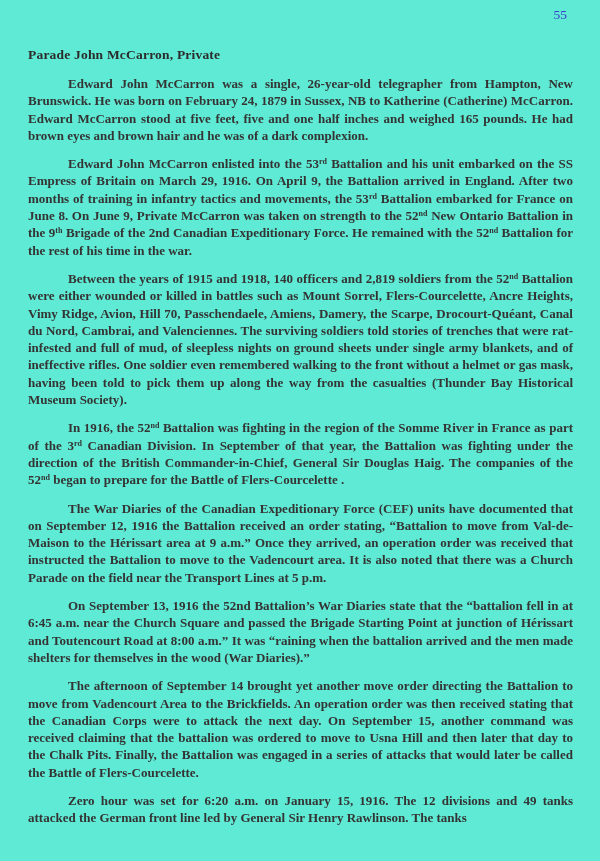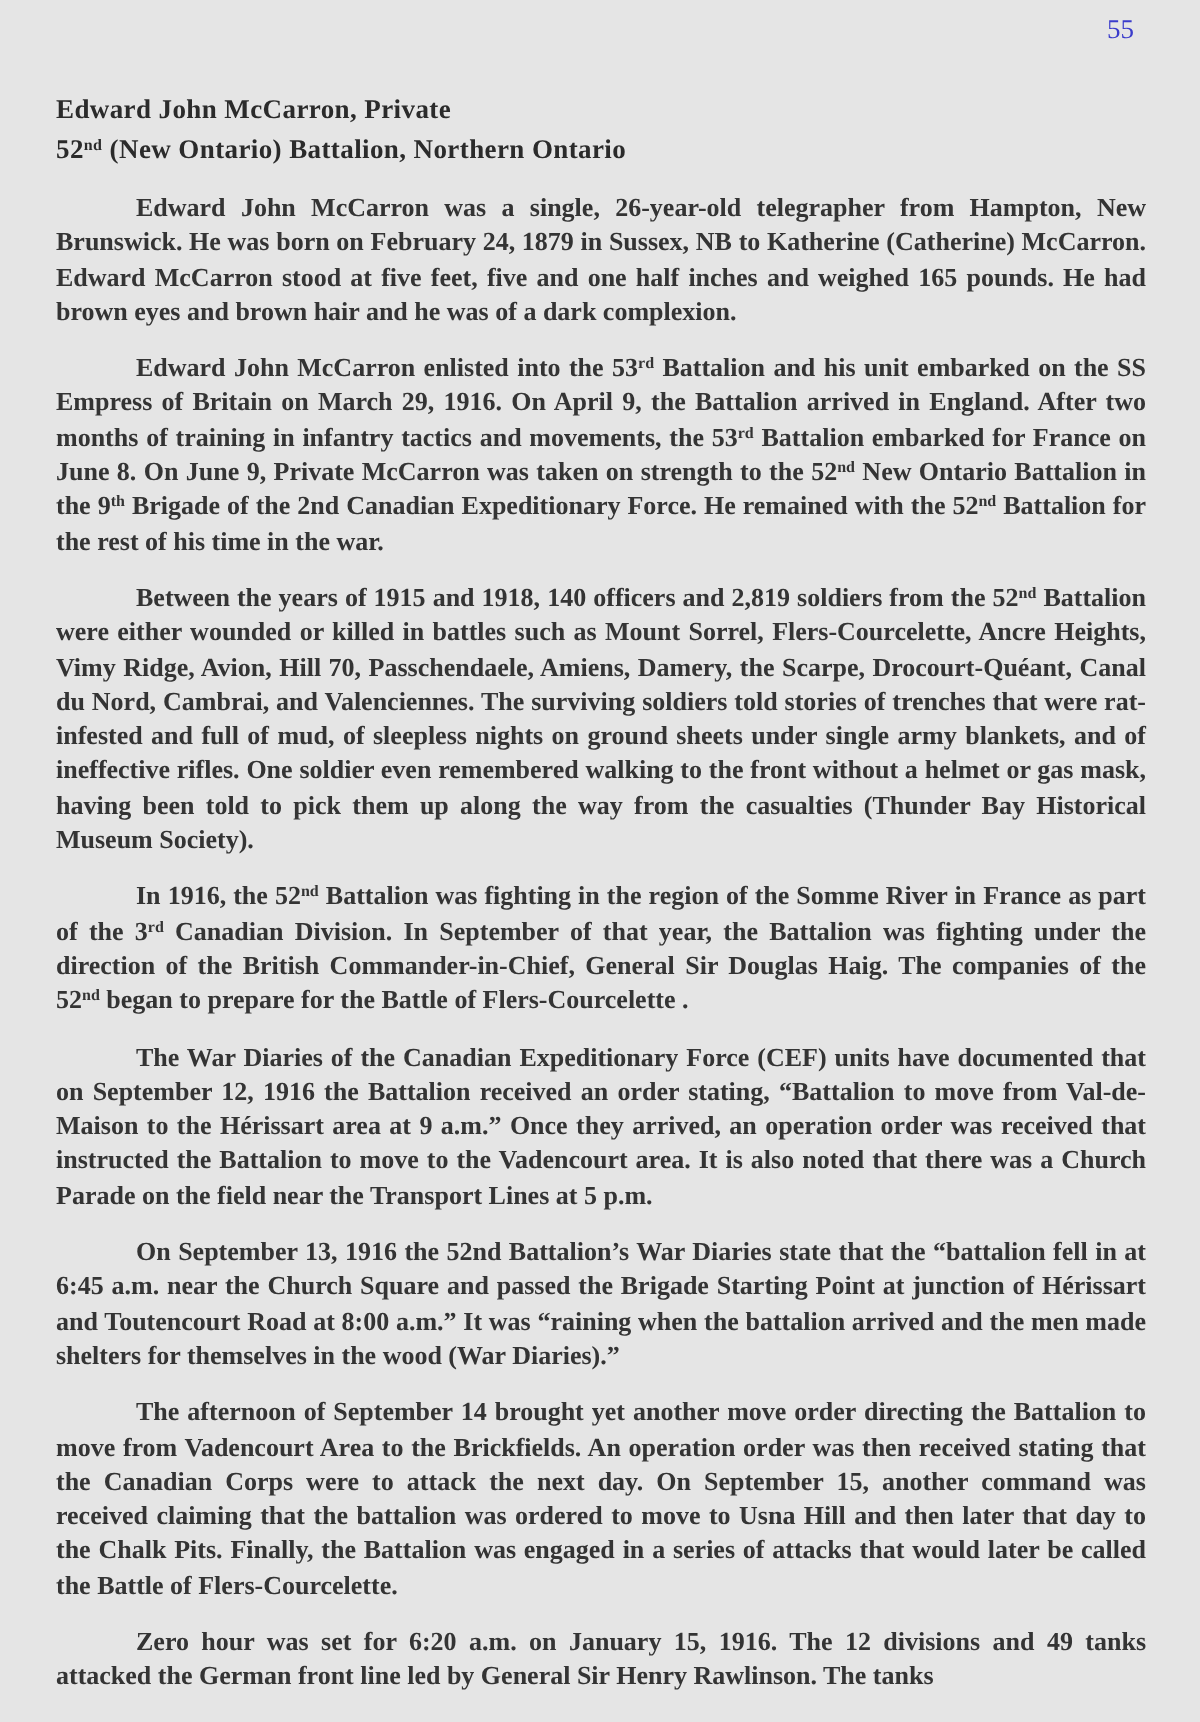--- a/index.html
+++ b/index.html
@@ -13,21 +13,21 @@
     font-family: "Liberation Serif", "DejaVu Serif", serif;
     color: #343434;
   }
   .page {
     position: relative;
     width: 600px;
     height: 861px;
     box-sizing: border-box;
     padding: 7px 27px 0 28px;
     overflow: hidden;
-    background: #e5e5e5;
+    background: #5eead4;
   }
   .page-number {
     text-align: right;
     padding-right: 6px;
     font-size: 13.5px;
     line-height: 15px;
     color: #3a3ccb;
   }
   .doc-header {
     margin-top: 23px;
@@ -55,22 +55,21 @@
   }
 </style>
 </head>
 <body>
 
 <div class="page">
 
   <div class="page-number">55</div>
 
   <div class="doc-header">
-    <div class="h-line">Edward John McCarron, Private</div>
-    <div class="h-line">52<sup>nd</sup> (New Ontario) Battalion, Northern Ontario</div>
+    <div class="h-line">Parade John McCarron, Private</div>
   </div>
 
   <div class="body-text">
     <p class="para">Edward John McCarron was a single, 26-year-old telegrapher from Hampton, New Brunswick. He was born on February 24, 1879 in Sussex, NB to Katherine (Catherine) McCarron. Edward McCarron stood at five feet, five and one half inches and weighed 165 pounds. He had brown eyes and brown hair and he was of a dark complexion.</p>
     <p class="para">Edward John McCarron enlisted into the 53<sup>rd</sup> Battalion and his unit embarked on the SS Empress of Britain on March 29, 1916. On April 9, the Battalion arrived in England. After two months of training in infantry tactics and movements, the 53<sup>rd</sup> Battalion embarked for France on June 8.  On June 9, Private McCarron was taken on strength to the 52<sup>nd</sup> New Ontario Battalion in the 9<sup>th</sup> Brigade of the 2nd Canadian Expeditionary Force. He remained with the 52<sup>nd</sup> Battalion for the rest of his time in the war.</p>
     <p class="para">Between the years of 1915 and 1918, 140 officers and 2,819 soldiers from the 52<sup>nd</sup> Battalion were either wounded or killed in battles such as Mount Sorrel, Flers-Courcelette, Ancre Heights, Vimy Ridge, Avion, Hill 70, Passchendaele, Amiens, Damery, the Scarpe, Drocourt-Quéant, Canal du Nord, Cambrai, and Valenciennes.  The surviving soldiers told stories of trenches that were rat-infested and full of mud, of sleepless nights on ground sheets under single army blankets, and of ineffective rifles.  One soldier even remembered walking to the front without a helmet or gas mask, having been told to pick them up along the way from the casualties (Thunder Bay Historical Museum Society).</p>
     <p class="para">In 1916, the 52<sup>nd</sup> Battalion was fighting in the region of the Somme River in France as part of the 3<sup>rd</sup> Canadian Division. In September of that year, the Battalion was fighting under the direction of the British Commander-in-Chief, General Sir Douglas Haig.  The companies of the 52<sup>nd</sup> began to prepare for the Battle of  Flers-Courcelette .</p>
     <p class="para">The War Diaries of the Canadian Expeditionary Force (CEF) units have documented that on September 12, 1916 the Battalion received an order stating, “Battalion to move from Val-de-Maison to the Hérissart area at 9 a.m.”  Once they arrived, an operation order was received that instructed the Battalion to move to the Vadencourt area.  It is also noted that there was a Church Parade on the field near the Transport Lines at 5 p.m.</p>
     <p class="para">On September 13, 1916 the 52nd Battalion’s War Diaries state that the “battalion fell in at 6:45 a.m. near the Church Square and passed the Brigade Starting Point at junction of Hérissart and Toutencourt Road at 8:00 a.m.”  It was “raining when the battalion arrived and the men made shelters for themselves in the wood (War Diaries).”</p>
     <p class="para">The afternoon of September 14 brought yet another move order directing the Battalion to move from Vadencourt Area to the Brickfields.  An operation order was then received stating that the Canadian Corps were to attack the next day.  On September 15, another command was received claiming that the battalion was ordered to move to Usna Hill and then later that day to the Chalk Pits. Finally, the Battalion was engaged in a series of attacks that would later be called the Battle of Flers-Courcelette.</p>

